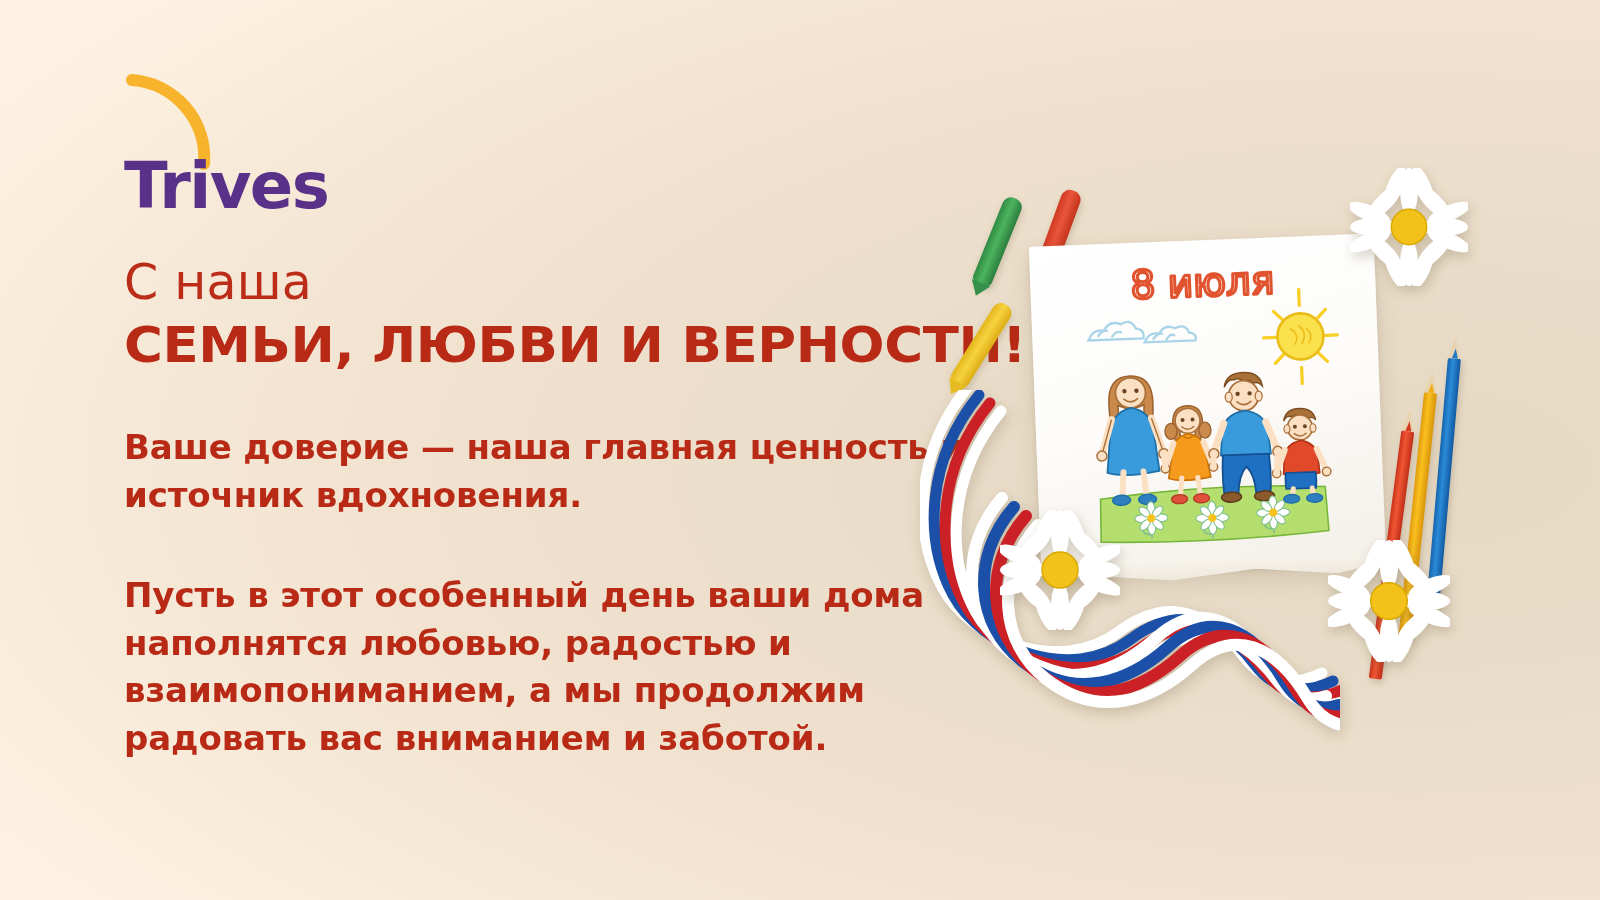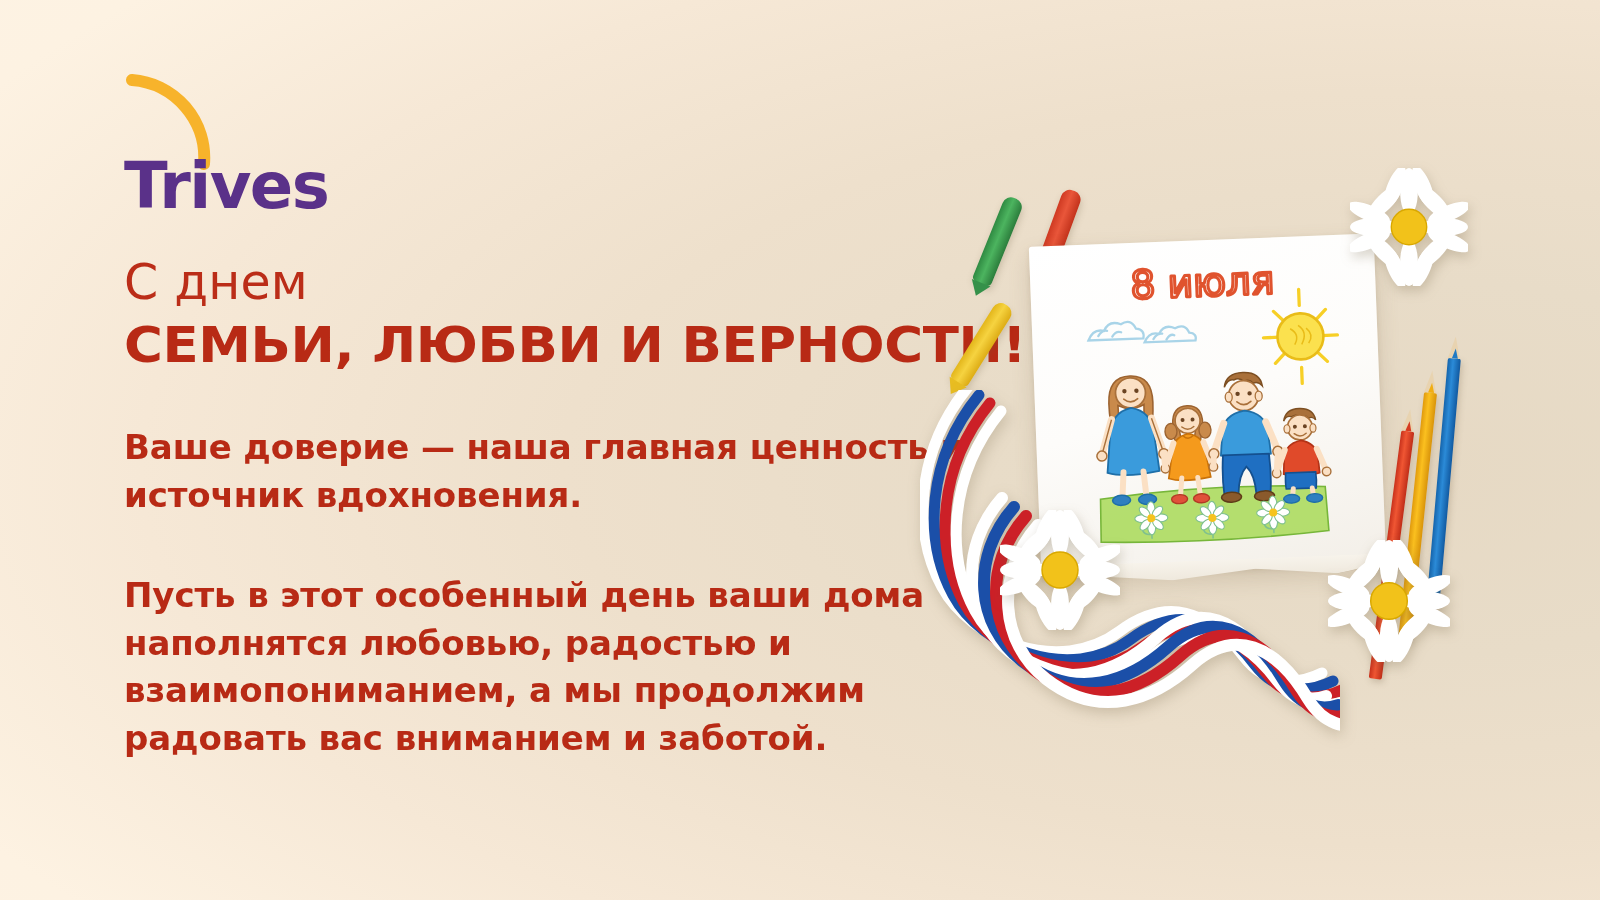--- a/index.html
+++ b/index.html
@@ -119,21 +119,21 @@
 
   <div class="left">
 
     <div class="logo">
       <svg class="logo-arc" viewBox="0 0 95 100">
         <path d="M6 8 A 78 78 0 0 1 78 92" fill="none" stroke="#f7b32b" stroke-width="12" stroke-linecap="round"></path>
       </svg>
       <div class="logo-word">Trives</div>
     </div>
 
-    <div class="hl-1">С днем</div>
+    <div class="hl-1">С наша</div>
     <div class="hl-2">СЕМЬИ, ЛЮБВИ И ВЕРНОСТИ!</div>
 
     <div class="para para-1">Ваше доверие — наша главная ценность и источник вдохновения.</div>
     <div class="para para-2">Пусть в этот особенный день ваши дома наполнятся любовью, радостью и взаимопониманием, а мы продолжим радовать вас вниманием и заботой.</div>
   </div>
 
   <div class="scene">
 
     <div class="crayon crayon-green"></div>
     <div class="crayon crayon-red"></div>

